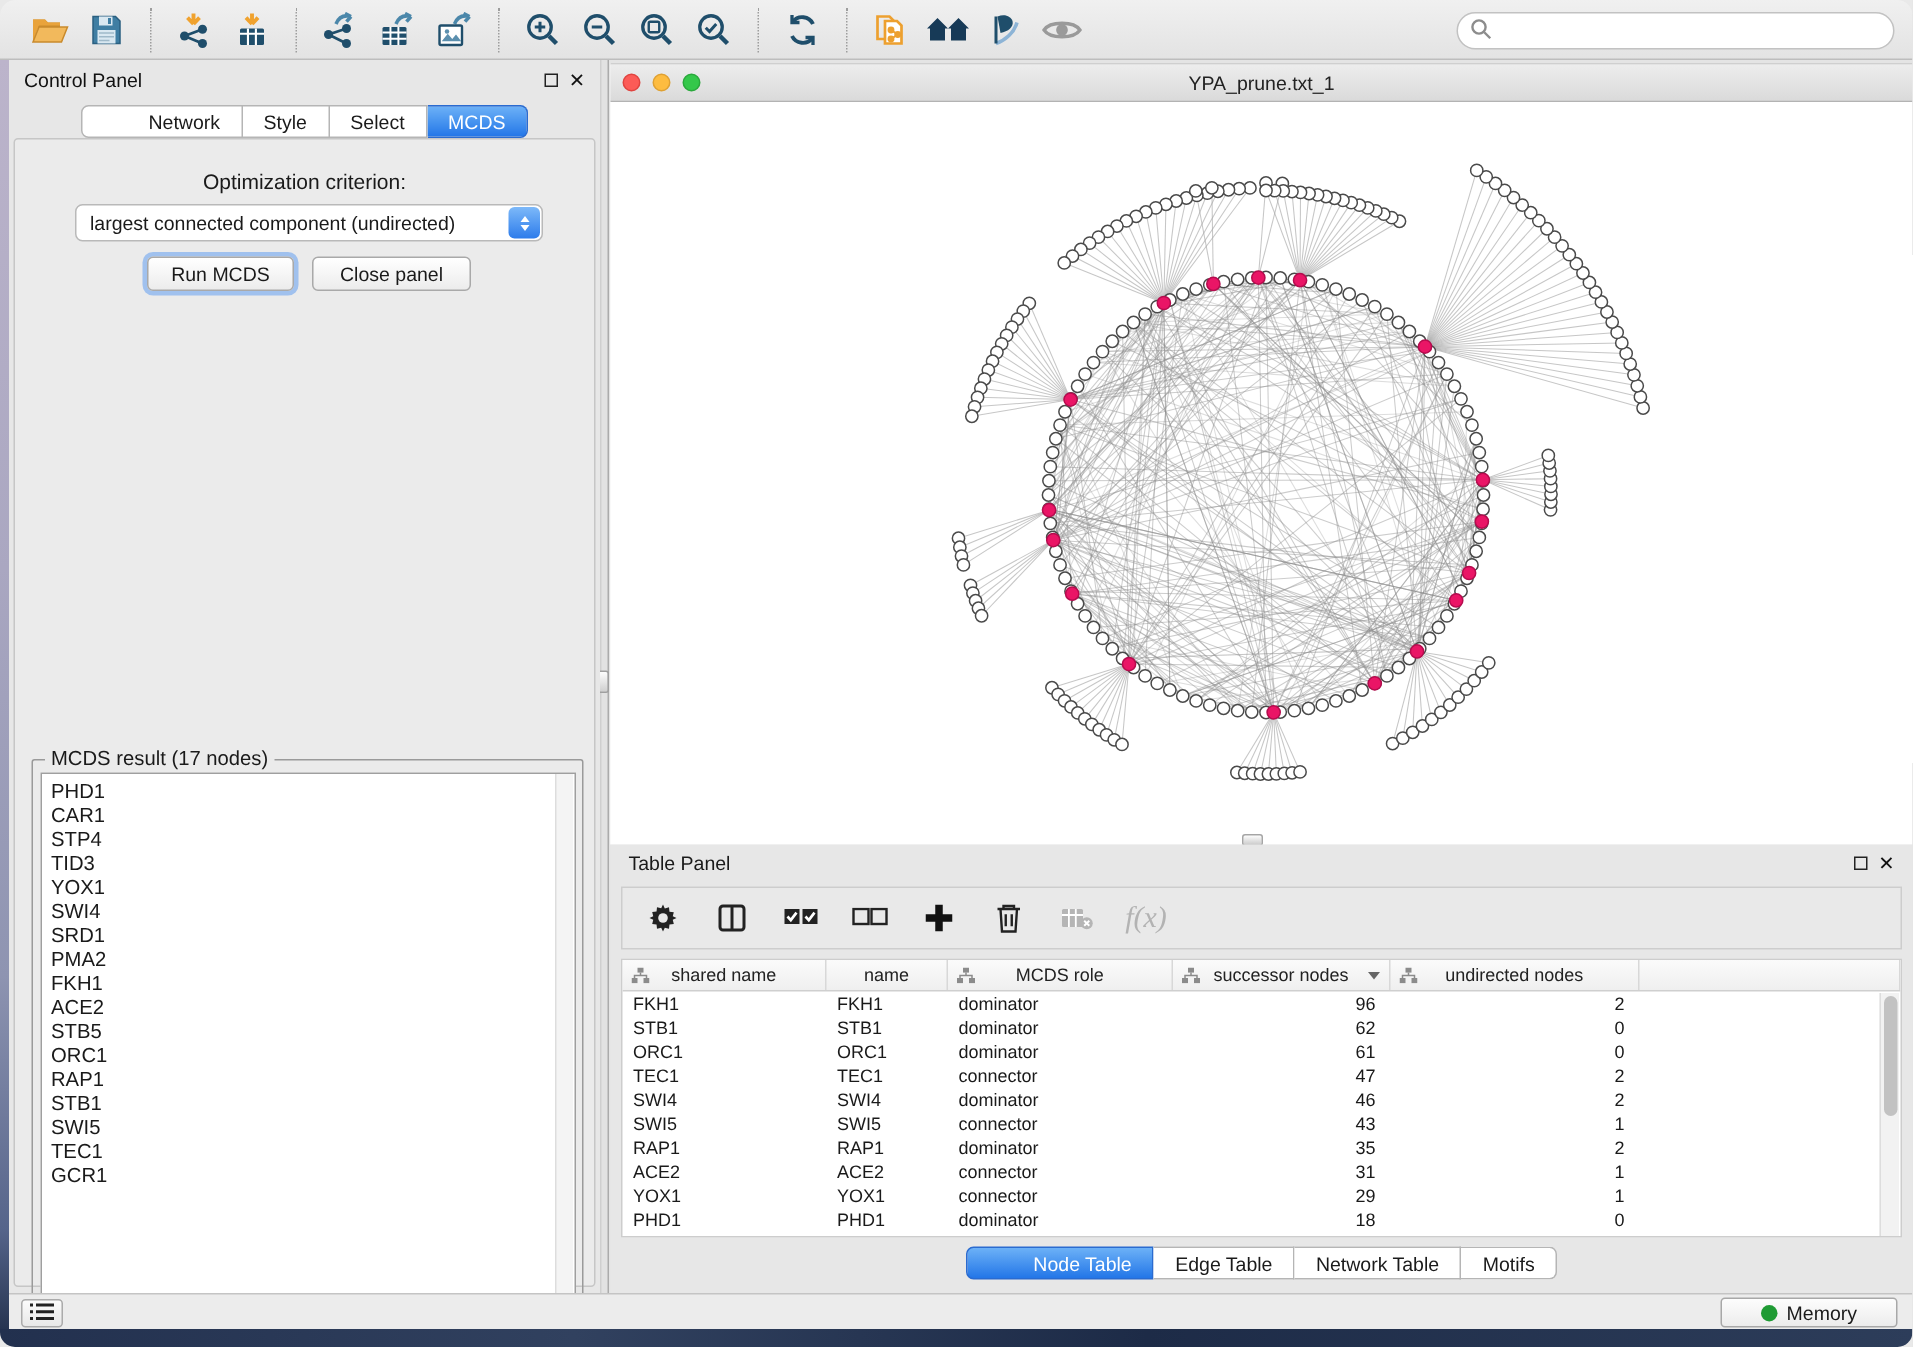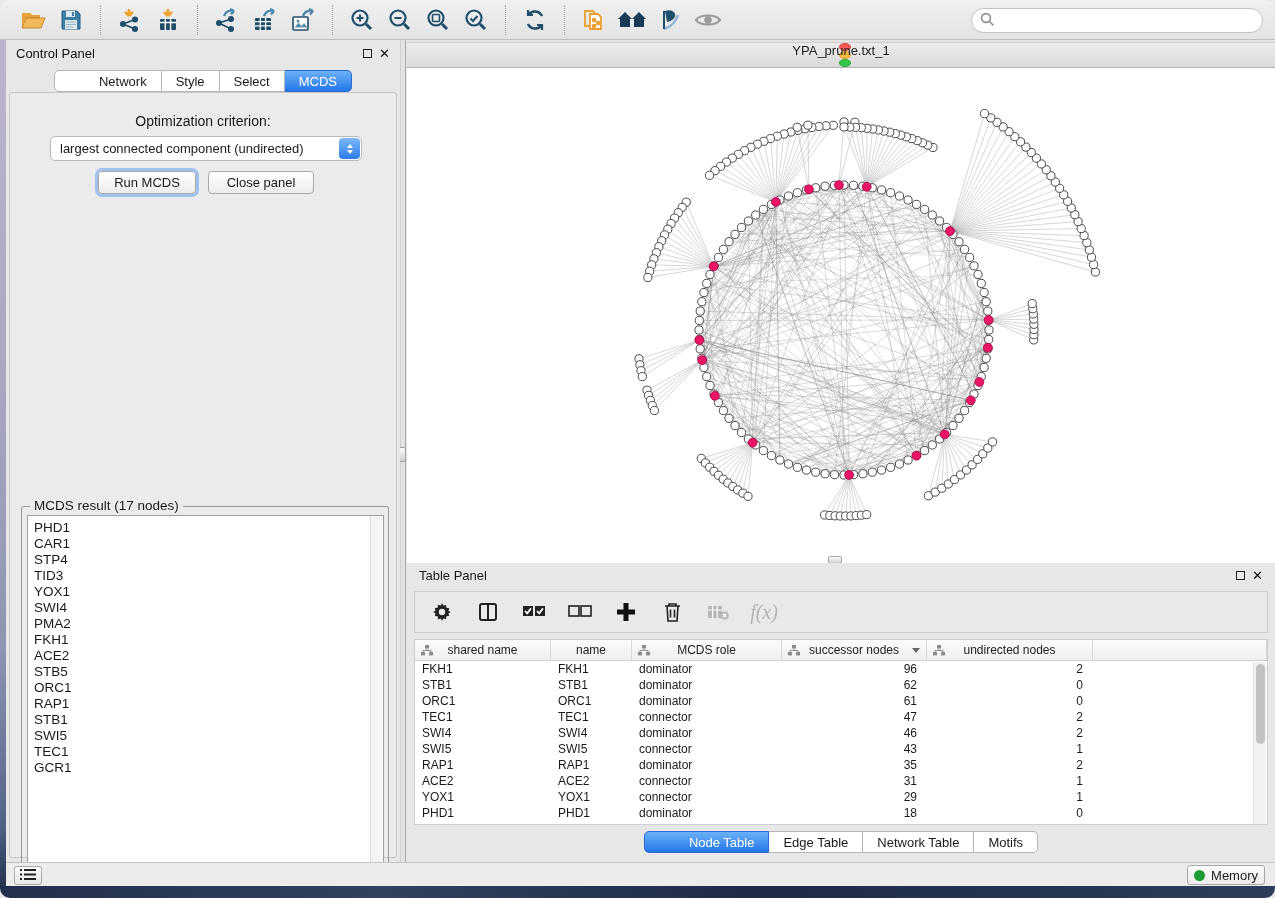--- a/index.html
+++ b/index.html
@@ -48,21 +48,21 @@
   .cp-btn { position:absolute; top:78px; height:23px; background:linear-gradient(#ffffff,#ececec); border:1px solid #a9a9a9; border-radius:4px; font-size:13px; display:flex; align-items:center; justify-content:center; }
   #run-btn { left:88px; width:98px; box-shadow:0 0 0 3px rgba(110,165,240,.6); }
   #close-panel-btn { left:198px; width:106px; }
   #result-group { position:absolute; left:11px; top:413px; width:368px; height:372px; border:1px solid #9a9a9a; border-radius:2px;padding-left:28px; }
   #result-legend { position:absolute; left:8px; top:-9px; background:#ebebeb; padding:0 4px; font-size:13.5px; }
   #result-list { position:absolute; left:5px; top:8px; width:357px; height:357px; background:#fff; border:1px solid #9f9f9f; overflow:hidden; padding:4px 0 0 6px; font-size:13.5px; line-height:16px; }
   #result-scroll { position:absolute; right:6px; top:9px; width:12px; height:355px; background:#f4f4f4; border-left:1px solid #ddd; }
 
   
   #network-panel { left:407px; top:42px; width:868px; height:521px; background:#fff; }
-  #net-titlebar { position:absolute; left:0; top:0; width:100%; height:26px; background:linear-gradient(#ededed,#dadada); border-top:1px solid #cfcfcf; border-bottom:1px solid #b3b3b3; display:flex; align-items:center;flex-direction:column; }
+  #net-titlebar { position:absolute; left:0; top:0; width:100%; height:26px; background:linear-gradient(#ededed,#dadada); border-top:1px solid #cfcfcf; border-bottom:1px solid #b3b3b3; display:flex; align-items:center; }
   .light { width:12px; height:12px; border-radius:50%; margin-left:8px; }
   #light-red { background:#fc5b57; border:1px solid #e04440; }
   #light-yellow { background:#fdbc40; border:1px solid #dfa133; }
   #light-green { background:#34c84a; border:1px solid #2aa93c; }
   #net-title { position:absolute; left:0; right:0; text-align:center; font-size:13px; color:#222; }
   #net-canvas { position:absolute; left:0; top:26px; width:868px; height:495px; background:#fff; }
   #hsplit-handle { left:828px; top:556px; width:14px; height:8px; background:linear-gradient(#fdfdfd,#cccccc); border:1px solid #a5a5a5; border-radius:2px; }
 
   
   #table-panel { left:407px; top:563px; width:868px; height:299px; background:#e7e7e7; }
@@ -80,21 +80,21 @@
   .gc { padding-left:7px; white-space:nowrap; overflow:hidden; }
   .gc.num { text-align:right; padding-right:10px; }
   .c0 { width:136px; } .c1 { width:81px; } .c2 { width:150px; } .c3 { width:145px; } .c4 { width:166px; } .c5 { flex:1; }
   #grid-scroll { position:absolute; right:1px; top:22px; width:13px; height:163px; background:#f2f2f2; border-left:1px solid #ddd; }
   #grid-thumb { position:absolute; left:2px; top:2px; width:9px; height:80px; background:#c2c2c2; border-radius:5px; }
   #tp-tabs { position:absolute; left:0; top:268px; width:100%; display:flex; justify-content:center; }
 
   
   #status-bar { left:6px; top:862px; width:1269px; height:24px; background:#ececec; border-top:1px solid #c4c4c4; }
   #list-btn { position:absolute; left:8px; top:3px; width:28px; height:19px; background:linear-gradient(#fbfbfb,#e8e8e8); border:1px solid #ababab; border-radius:3px; display:flex; align-items:center; justify-content:center; }
-  #memory-btn { position:absolute; right:10px; top:2px; height:20px; padding:0 6px; background:linear-gradient(#fdfdfd,#ececec); border:1px solid #a8a8a8; border-radius:3px; display:flex; align-items:center; gap:6px; font-size:13px; }
+  #memory-btn { position:absolute; right:10px; top:2px; height:20px; padding:0 26px; background:linear-gradient(#fdfdfd,#ececec); border:1px solid #a8a8a8; border-radius:3px; display:flex; align-items:center; gap:6px; font-size:13px; }
   #memory-dot { width:11px; height:11px; border-radius:50%; background:#1f9b34; }
 </style>
 </head>
 <body>
 
 <div id="screen">
 
   <div id="desktop-left" class="abs"></div>
   <div id="desktop-bottom" class="abs"></div>
 
@@ -314,20 +314,21 @@
       <div id="close-panel-btn" class="cp-btn">Close panel</div>
       <div id="result-group">
         <div id="result-legend">MCDS result (17 nodes)</div>
         <div id="result-list">
           <div class="ritem">PHD1</div>
           <div class="ritem">CAR1</div>
           <div class="ritem">STP4</div>
           <div class="ritem">TID3</div>
           <div class="ritem">YOX1</div>
           <div class="ritem">SWI4</div>
+          <div class="ritem">SRD1</div>
           <div class="ritem">PMA2</div>
           <div class="ritem">FKH1</div>
           <div class="ritem">ACE2</div>
           <div class="ritem">STB5</div>
           <div class="ritem">ORC1</div>
           <div class="ritem">RAP1</div>
           <div class="ritem">STB1</div>
           <div class="ritem">SWI5</div>
           <div class="ritem">TEC1</div>
           <div class="ritem">GCR1</div>

